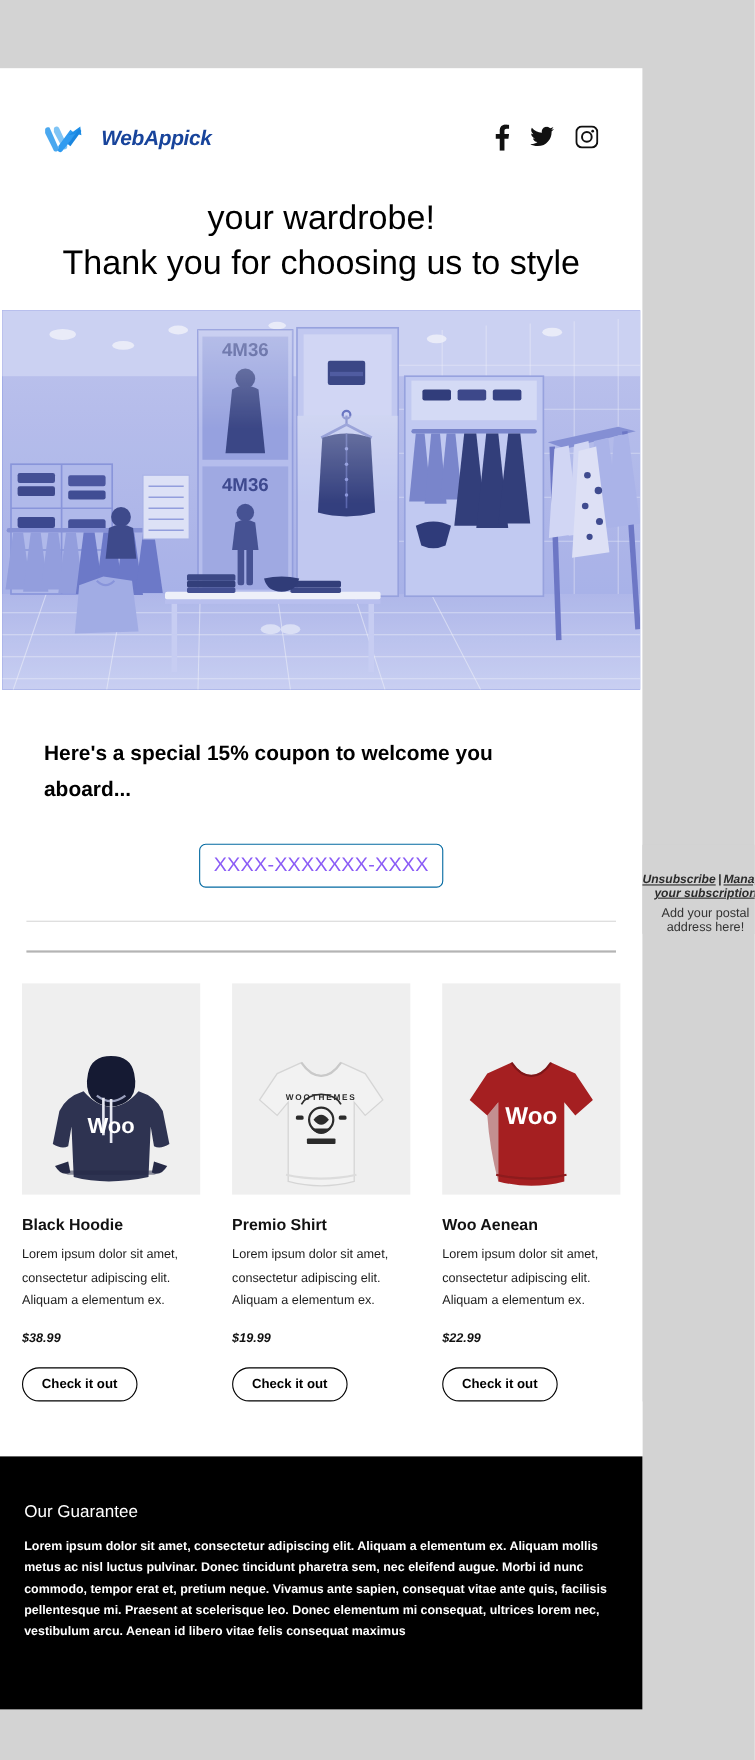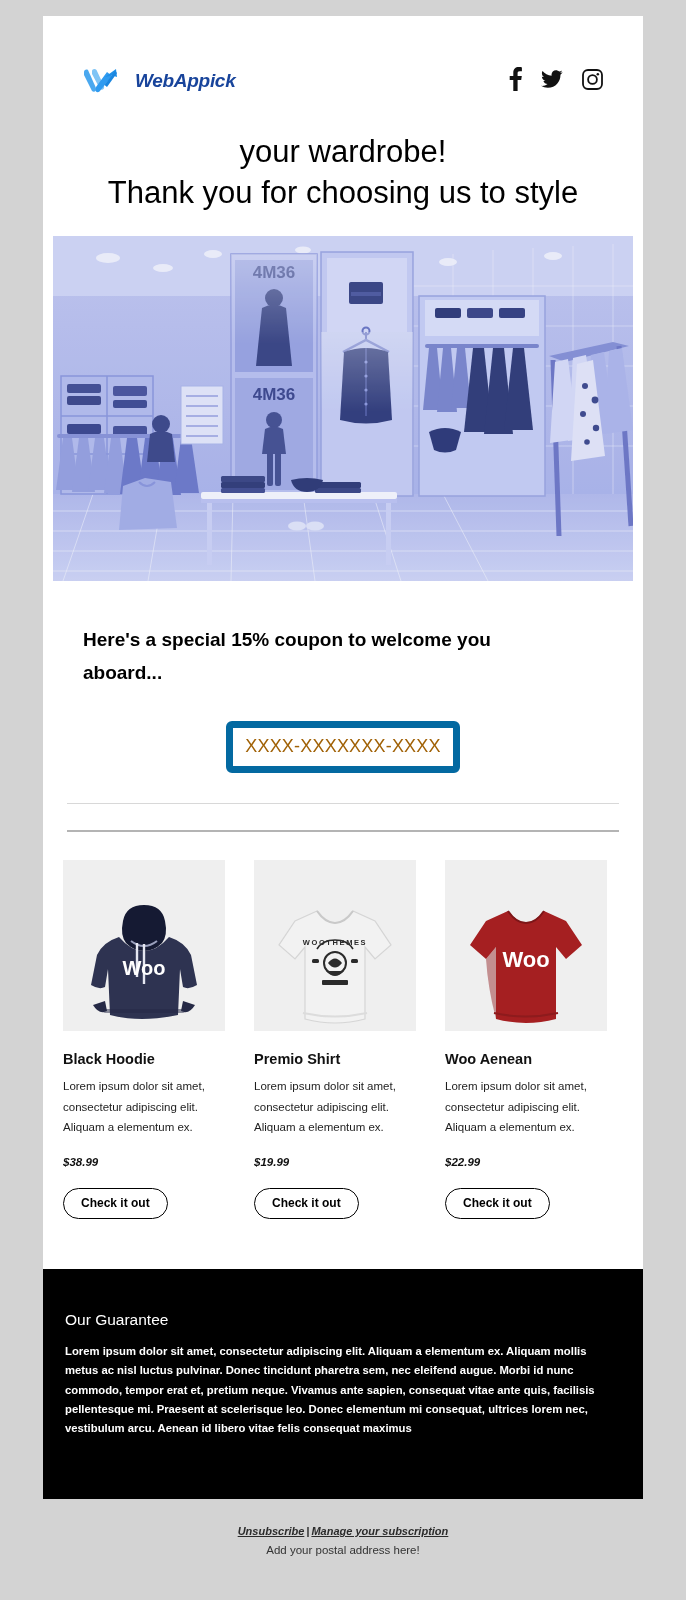--- a/index.html
+++ b/index.html
@@ -10,21 +10,21 @@
     background: #d3d3d3;
     font-family: "Liberation Sans", sans-serif;
     overflow: hidden;
   }
 
   .email-wrap {
     width: 686px;
     height: 1600px;
     background: #d3d3d3;
     display: flex;
-    flex-direction: column;
+    flex-direction: row;
     align-items: center;
     padding-top: 16px;
   }
 
   .email-body {
     width: 600px;
     background: #ffffff;
   }
 
   
@@ -72,25 +72,25 @@
   
   .coupon-block { padding: 42px 40px 0 40px; }
   .coupon-heading {
     font-size: 19px;
     font-weight: bold;
     line-height: 1.75;
     color: #000;
   }
   .coupon-code-row { margin-top: 32px; display: flex; justify-content: center; }
   .coupon-code {
-    border: 7px solid #0369a1;
+    border: 1px solid #0369a1;
     border-radius: 6px;
     padding: 8px 12px 9px 12px;
     font-size: 18px;
-    color: #a16207;
+    color: #8b5cf6;
     background: #fff;
     letter-spacing: 0.2px;
     font-family: "Liberation Sans", sans-serif;
   }
 
   .divider-thin {
     height: 1px;
     background: #d8d8d8;
     margin: 30px 24px 0 24px;
   }
@@ -110,21 +110,21 @@
 
   
   .products {
     display: flex;
     gap: 29px;
     padding: 28px 20px 0 20px;
   }
   .product { width: 162px; }
   .product-img {
     width: 162px;
-    height: 171px;
+    height: 192px;
     background: #efefef;
     display: flex;
     align-items: flex-end;
     justify-content: center;
     overflow: hidden;
   }
   .product-img svg { display: block; }
   .product-name {
     font-size: 14.5px;
     font-weight: bold;

